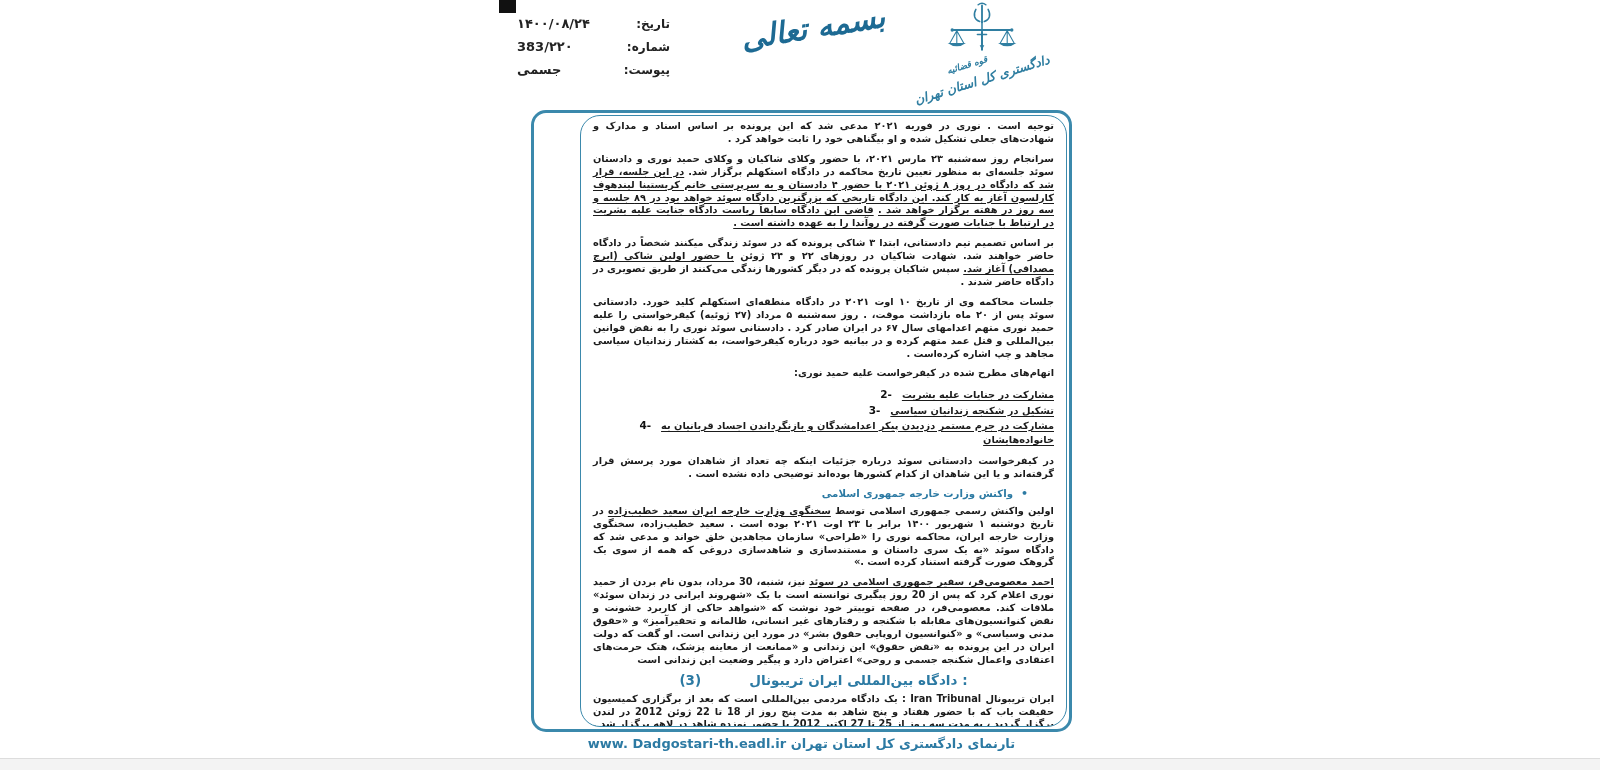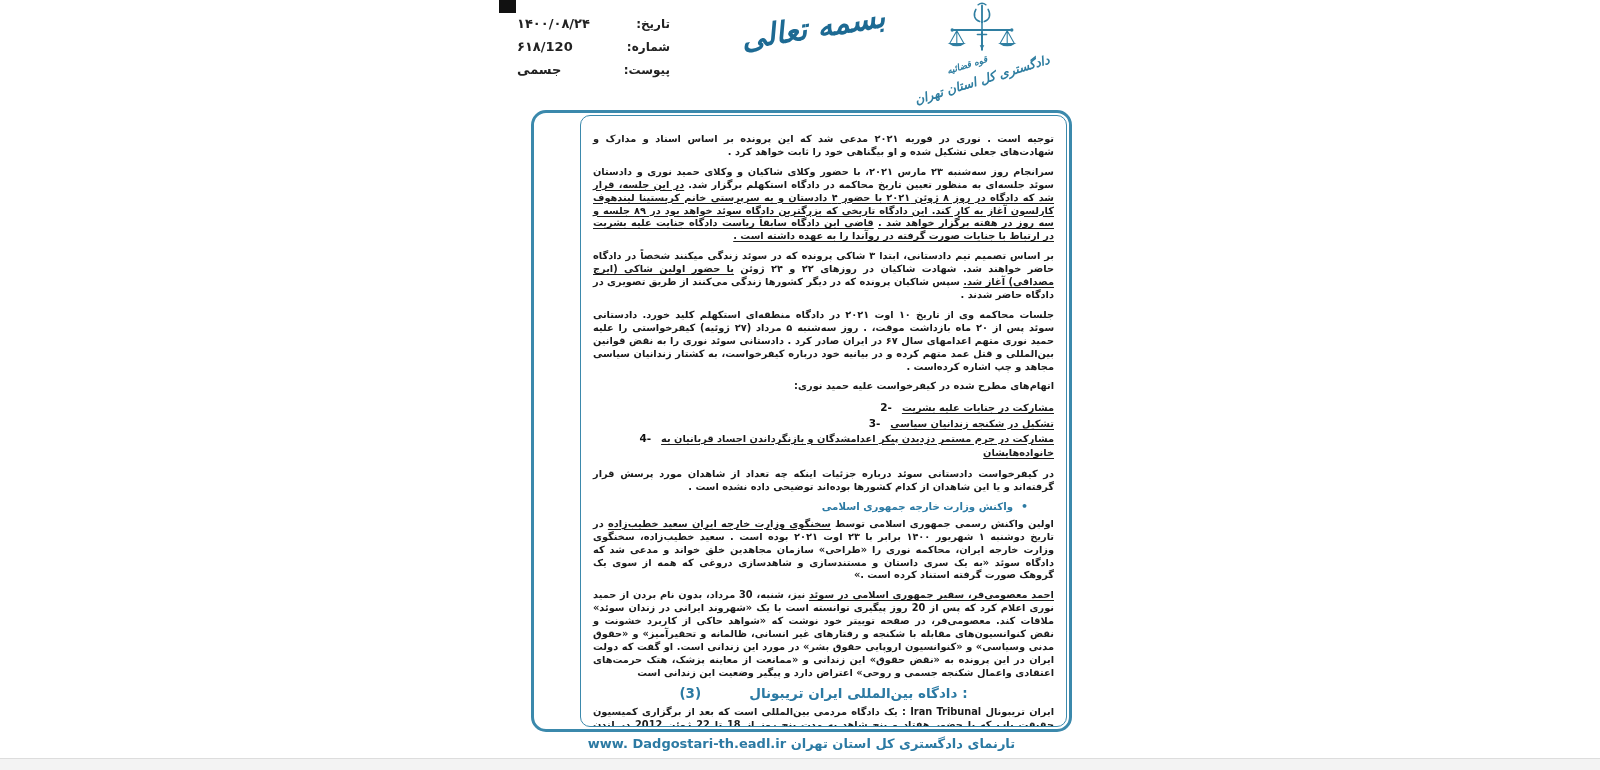--- a/index.html
+++ b/index.html
@@ -23,22 +23,22 @@
   .emblem{position:absolute;left:912px;top:2px;width:140px;height:104px;color:#2f7ea1;direction:rtl;}
   .emblem svg{display:block;margin:0 auto;}
   .emblem-cal1{font-size:9px;font-weight:bold;font-style:italic;text-align:center;
                transform:rotate(-17deg);margin:-4px 30px 0 0;white-space:nowrap;}
   .emblem-cal2{font-size:12.5px;font-weight:bold;font-style:italic;text-align:center;
                transform:rotate(-17deg);margin:2px 0 0 0;white-space:nowrap;}
 
   
   .doc-box{position:absolute;left:531px;top:110px;width:541px;height:622px;box-sizing:border-box;
            border:3px solid #3b89ac;border-radius:15px;padding:2px;background:#fff;}
-  .doc-box-inner{border:1px solid #3b89ac;border-radius:10px;height:100%;box-sizing:border-box;
-                 overflow:hidden;padding:17px 12px 4px 12px;margin-left:44px;}
+  .doc-box-inner{border:1px solid #3b89ac;border-radius:20px;height:100%;box-sizing:border-box;
+                 overflow:hidden;padding:4px 12px 4px 12px;margin-left:44px;}
 
   .doc-body{direction:rtl;text-align:justify;font-size:9.8px;font-weight:bold;color:#1b1b1b;
             line-height:12.9px;}
   .para{margin:0 0 7px 0;}
   .u{text-decoration:underline;text-decoration-thickness:1px;text-underline-offset:2px;}
 
   .bullet-head{color:#2c7aa3;margin:2px 0 4px 0;padding-right:26px;font-size:10.2px;}
   .bdot{display:inline-block;margin-left:8px;font-size:11px;}
 
   .num-list{margin:2px 0 8px 0;}
@@ -62,21 +62,21 @@
 
   <div class="scan-mark"></div>
 
   <div class="hdr-fields" id="hdr-fields">
       <div class="field-row">
         <span class="field-label">تاریخ:</span>
         <span class="field-value">۱۴۰۰/۰۸/۲۴</span>
       </div>
       <div class="field-row">
         <span class="field-label">شماره:</span>
-        <span class="field-value">۶۱۸/120</span>
+        <span class="field-value">383/۲۲۰</span>
       </div>
       <div class="field-row">
         <span class="field-label">پیوست:</span>
         <span class="field-value">جسمی</span>
       </div>
     </div>
 
   <div class="besmellah">بسمه تعالی</div>
 
   <div class="emblem">

